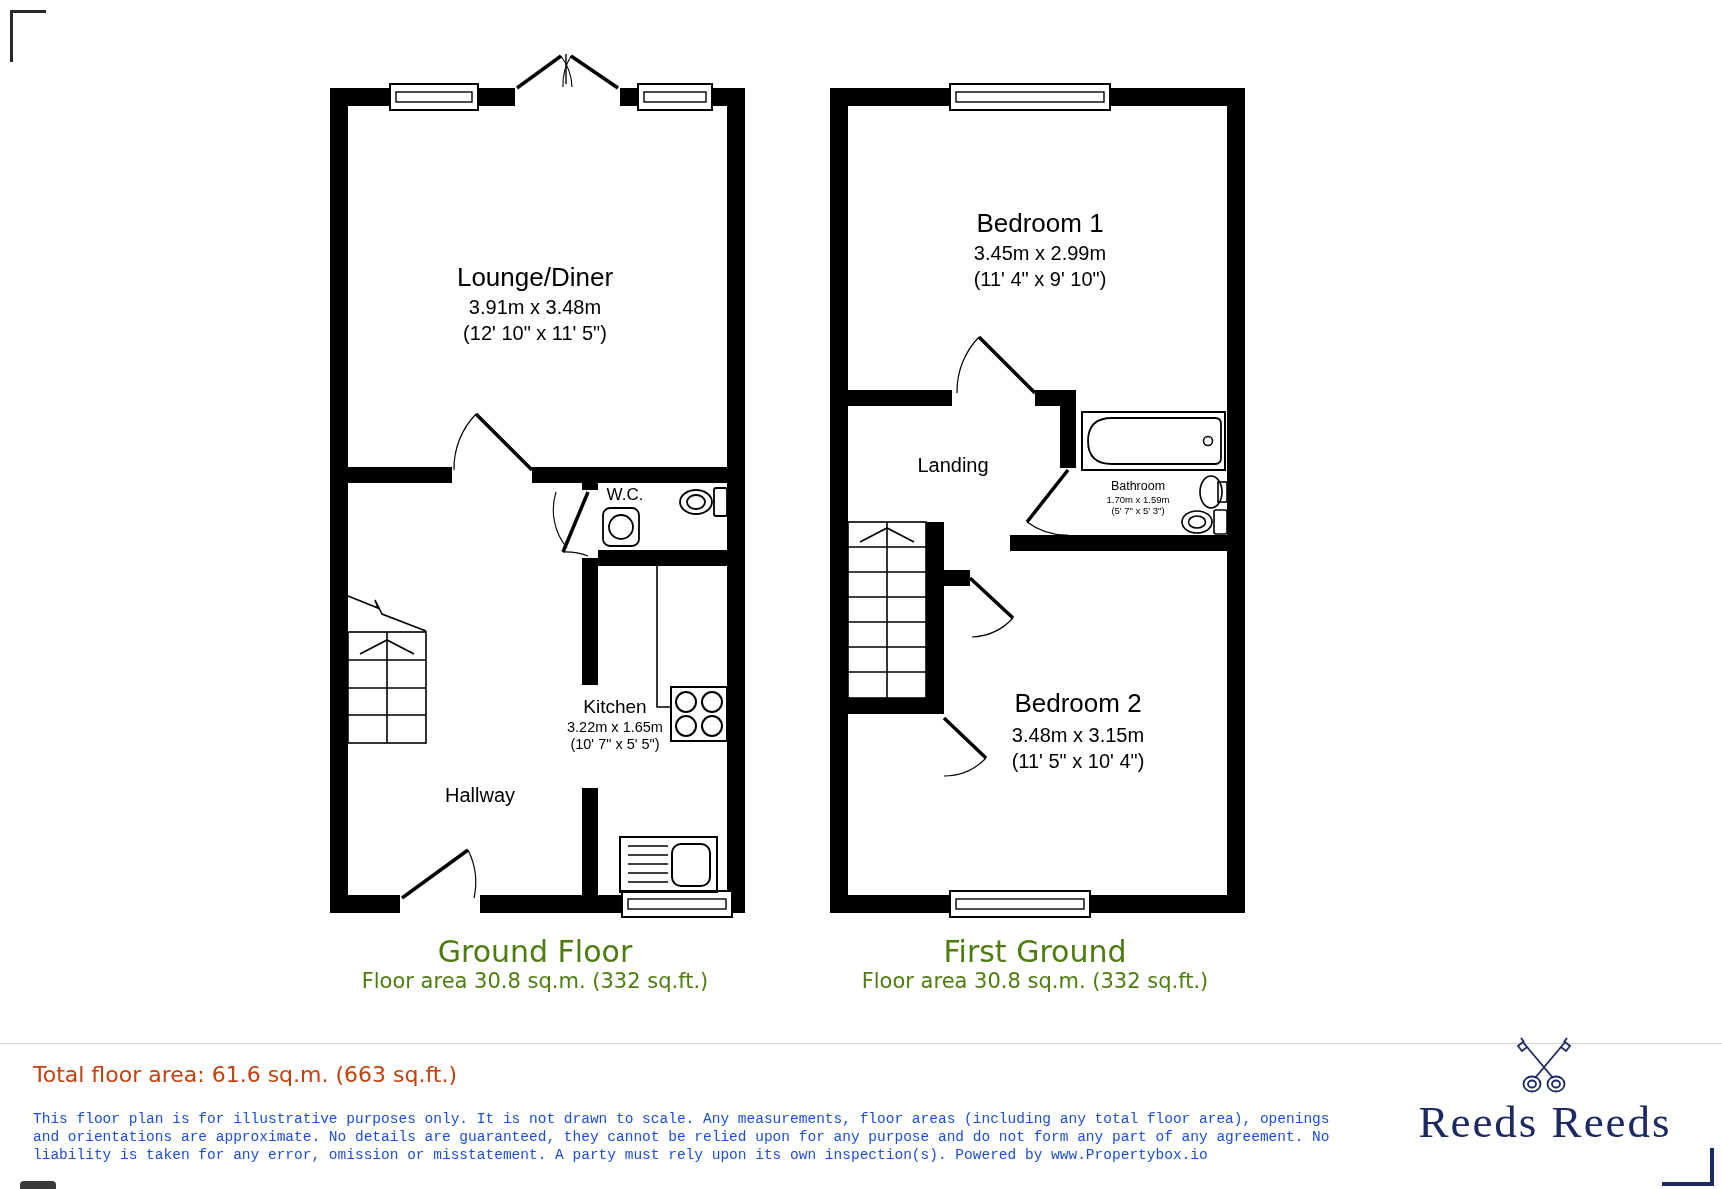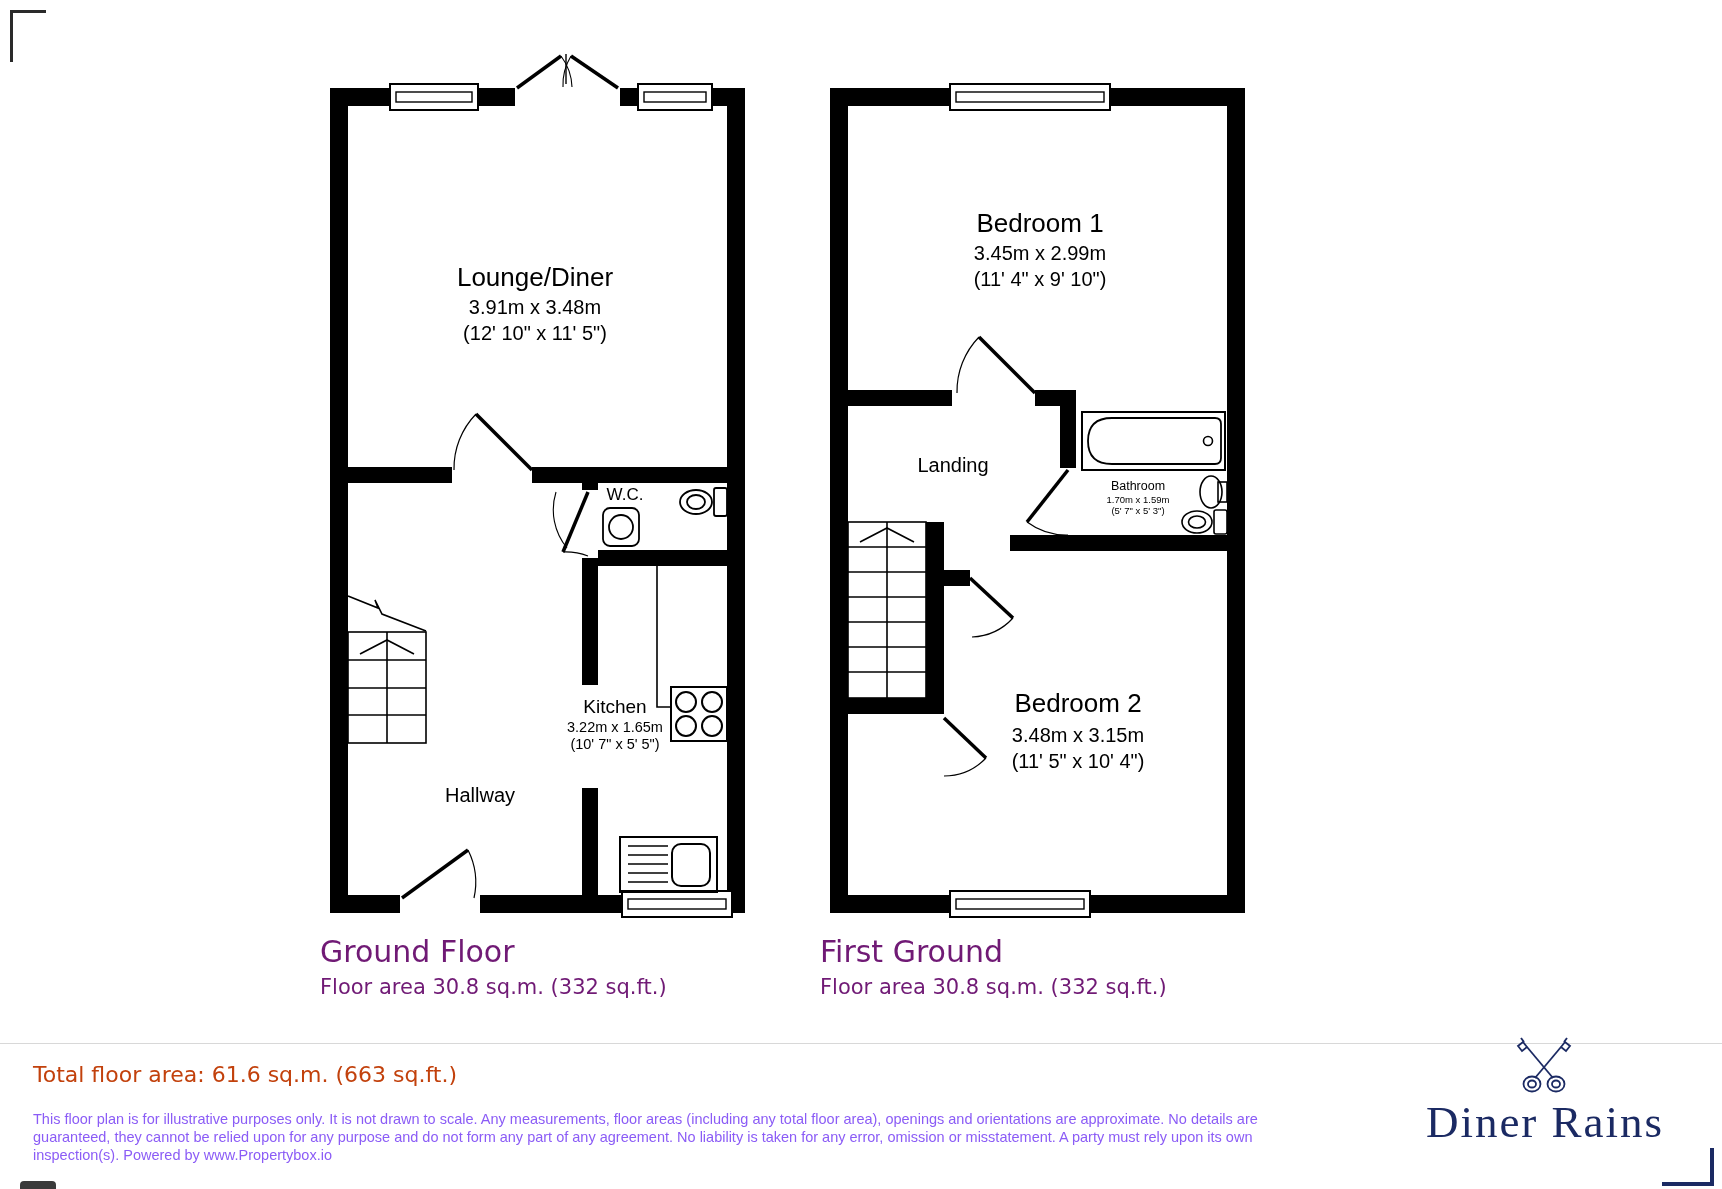--- a/index.html
+++ b/index.html
@@ -1,27 +1,27 @@
 <!DOCTYPE html>
 <html><head>
 <meta charset="utf-8">
 <style>
   html,body{margin:0;padding:0;background:#ffffff;}
   .canvas{position:relative;width:1722px;height:1189px;background:#ffffff;overflow:hidden;
           font-family:"Liberation Sans",sans-serif;}
   .abs{position:absolute;}
   svg text{font-family:"Liberation Sans",sans-serif;fill:#000;}
-  .plan-title{position:absolute;width:430px;text-align:left;color:#701a75;
+  .plan-title{position:absolute;width:430px;text-align:center;color:#4d7c0f;
               font-family:"DejaVu Sans",sans-serif;}
   .plan-title .big{font-size:30px;}
-  .plan-title .small{font-size:21px;margin-top:6px;}
+  .plan-title .small{font-size:21px;}
   .footer-total{position:absolute;left:33px;top:1062px;font-size:22px;color:#c2410c;
                 font-family:"DejaVu Sans",sans-serif;}
   .footer-disclaimer{position:absolute;left:33px;top:1110px;width:1300px;font-size:14.5px;
-                     line-height:18px;color:#8b5cf6;font-family:Liberation Sans, sans-serif;}
+                     line-height:18px;color:#1d4ed8;font-family:Liberation Mono, monospace;}
   .brand-text{position:absolute;left:1384px;top:1096px;width:322px;text-align:center;
               font-family:"Liberation Serif",serif;font-size:45px;color:#1b2a63;letter-spacing:2px;}
   .corner-tl-v{position:absolute;left:10px;top:10px;width:3px;height:52px;background:#2a2a2a;}
   .corner-tl-h{position:absolute;left:10px;top:10px;width:36px;height:3px;background:#2a2a2a;}
   .corner-br-v{position:absolute;left:1710px;top:1148px;width:4px;height:38px;background:#1b2a63;}
   .corner-br-h{position:absolute;left:1662px;top:1182px;width:52px;height:4px;background:#1b2a63;}
   .divider-line{position:absolute;left:0;top:1043px;width:1722px;height:1px;background:#d8d8d8;}
   .bl-widget{position:absolute;left:20px;top:1181px;width:36px;height:8px;background:#3a3a3a;
              border-radius:4px 4px 0 0;}
 </style>
@@ -263,19 +263,19 @@
       <ellipse cx="24" cy="50" rx="4" ry="3.5"></ellipse>
       <ellipse cx="48" cy="50" rx="4" ry="3.5"></ellipse>
       <path d="M27,44 L53,13"></path>
       <path d="M45,44 L19,13"></path>
       <path d="M53,13 l5,4 l4,-5 l-5,-4 z"></path>
       <path d="M19,13 l-5,4 l-4,-5 l5,-4 z"></path>
       <path d="M56,8 l3,-4"></path>
       <path d="M16,8 l-3,-4"></path>
     </g>
   </svg>
-  <div class="brand-text">Diner Rains</div>
+  <div class="brand-text">Reeds Reeds</div>
   <div class="corner-br-v"></div>
   <div class="corner-br-h"></div>
 
   <div class="bl-widget"></div>
 
 </div>
 
 </body></html>

